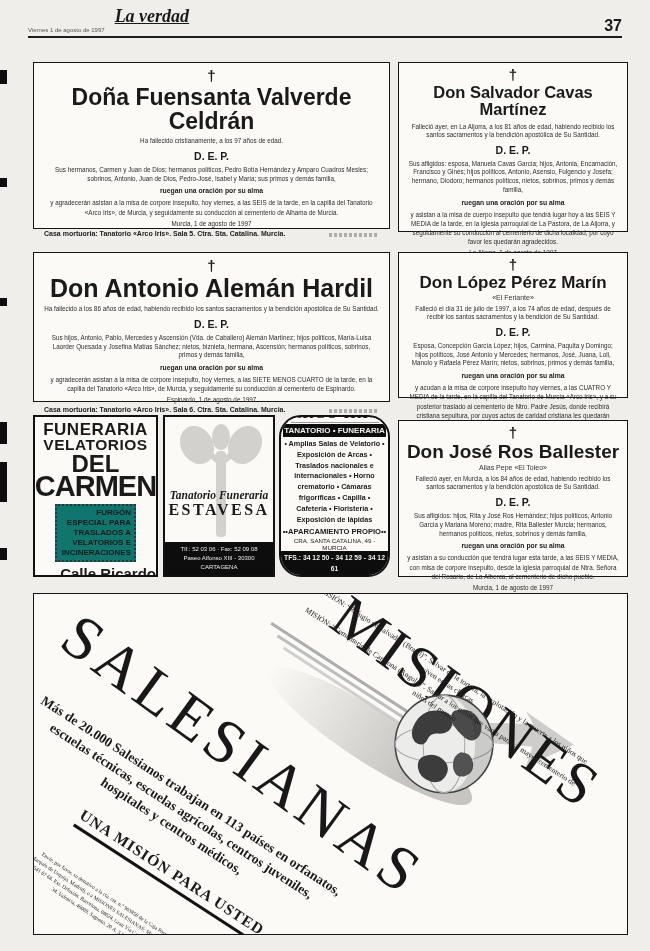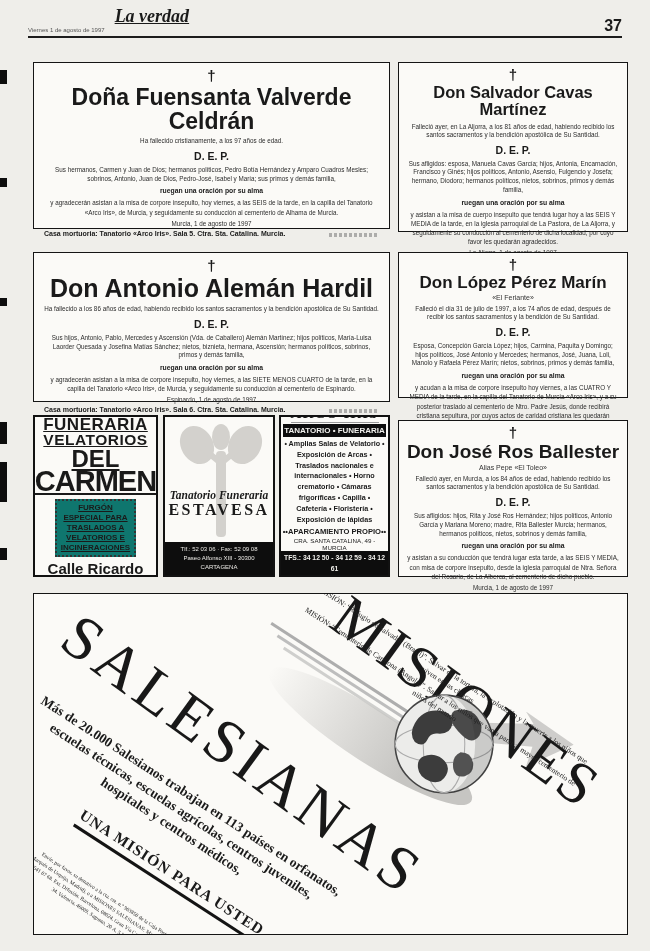--- a/index.html
+++ b/index.html
@@ -30,21 +30,21 @@
   .plea{font-weight:bold;font-size:6.8px;margin-top:4px;}
   .details{font-size:6.3px;color:#2b2b2b;margin-top:4px;line-height:1.45;}
   .dateline{font-size:6.3px;color:#2b2b2b;margin-top:3px;}
   .mortrow{width:100%;display:flex;align-items:flex-end;margin-top:auto;padding-top:3px;}
   .mortuary{font-weight:bold;font-size:7px;text-align:left;}
   .mortuary.center{width:100%;text-align:center;}
   .smudge{margin-left:auto;width:50px;height:4px;opacity:.55;flex:none;
     background:repeating-linear-gradient(90deg,#777 0 3px,transparent 3px 5px);}
   
   .ad{position:absolute;background:#fbfaf7;border:2px solid #111;box-sizing:border-box;overflow:hidden;}
-  .carmen{display:flex;flex-direction:column;align-items:center;text-align:center;text-decoration:underline;}
+  .carmen{display:flex;flex-direction:column;align-items:center;text-align:right;padding-top:5px;}
   .carmen .l1{font-weight:bold;font-size:17px;line-height:.95;letter-spacing:.5px;}
   .carmen .l2{font-weight:bold;font-size:15.5px;line-height:.95;letter-spacing:.5px;}
   .carmen .l3{font-weight:bold;font-size:24px;line-height:.8;margin-top:1px;}
   .carmen .l4{font-weight:bold;font-size:29px;line-height:.95;letter-spacing:-1px;}
   .furgon{border:2px dotted #333;background:#0f766e;font-weight:bold;font-size:8px;
     line-height:1.25;padding:2px 3px;margin:3px 20px 0;}
   .carmen .addr{font-weight:bold;font-size:15px;line-height:1.15;margin-top:3px;}
   .carmen .telbar{margin-top:auto;width:100%;background:#0d0d0d;color:#f4f4f2;
     font-weight:bold;font-size:8.5px;line-height:1.25;padding:3px 2px;box-sizing:border-box;}
   .estavesa{display:flex;flex-direction:column;align-items:center;text-align:center;}
@@ -202,21 +202,21 @@
     </g>
   </svg>
   <div class="esta-script">Tanatorio Funeraria</div>
   <div class="esta-name">ESTAVESA</div>
   <div class="esta-bar">
     <div>Tlf.: 52 03 06 · Fax: 52 09 08</div>
     <div>Paseo Alfonso XIII - 30300 CARTAGENA</div>
   </div>
 </div>
 
-<div class="ad arcoiris" style="left:279px;top:415px;width:111px;height:162px;">
+<div class="ad arcoiris" style="left:279px;top:415px;width:111px;height:162px;border-radius:22px;">
   <div class="rainbow"></div>
   <div class="arco-name">ARCO IRIS</div>
   <div class="arco-bar">TANATORIO • FUNERARIA</div>
   <div class="arco-services">• Amplias Salas de Velatorio • Exposición de Arcas • Traslados nacionales e internacionales • Horno crematorio • Cámaras frigoríficas • Capilla • Cafetería • Floristería • Exposición de lápidas</div>
   <div class="arco-parking">••APARCAMIENTO PROPIO••</div>
   <div class="arco-addr">CRA. SANTA CATALINA, 49 - MURCIA</div>
   <div class="arco-tel">
     <div>TFS.: 34 12 50 - 34 12 59 - 34 12 61</div>
     <div>FAX: 34 03 57 - MURCIA</div>
   </div>

